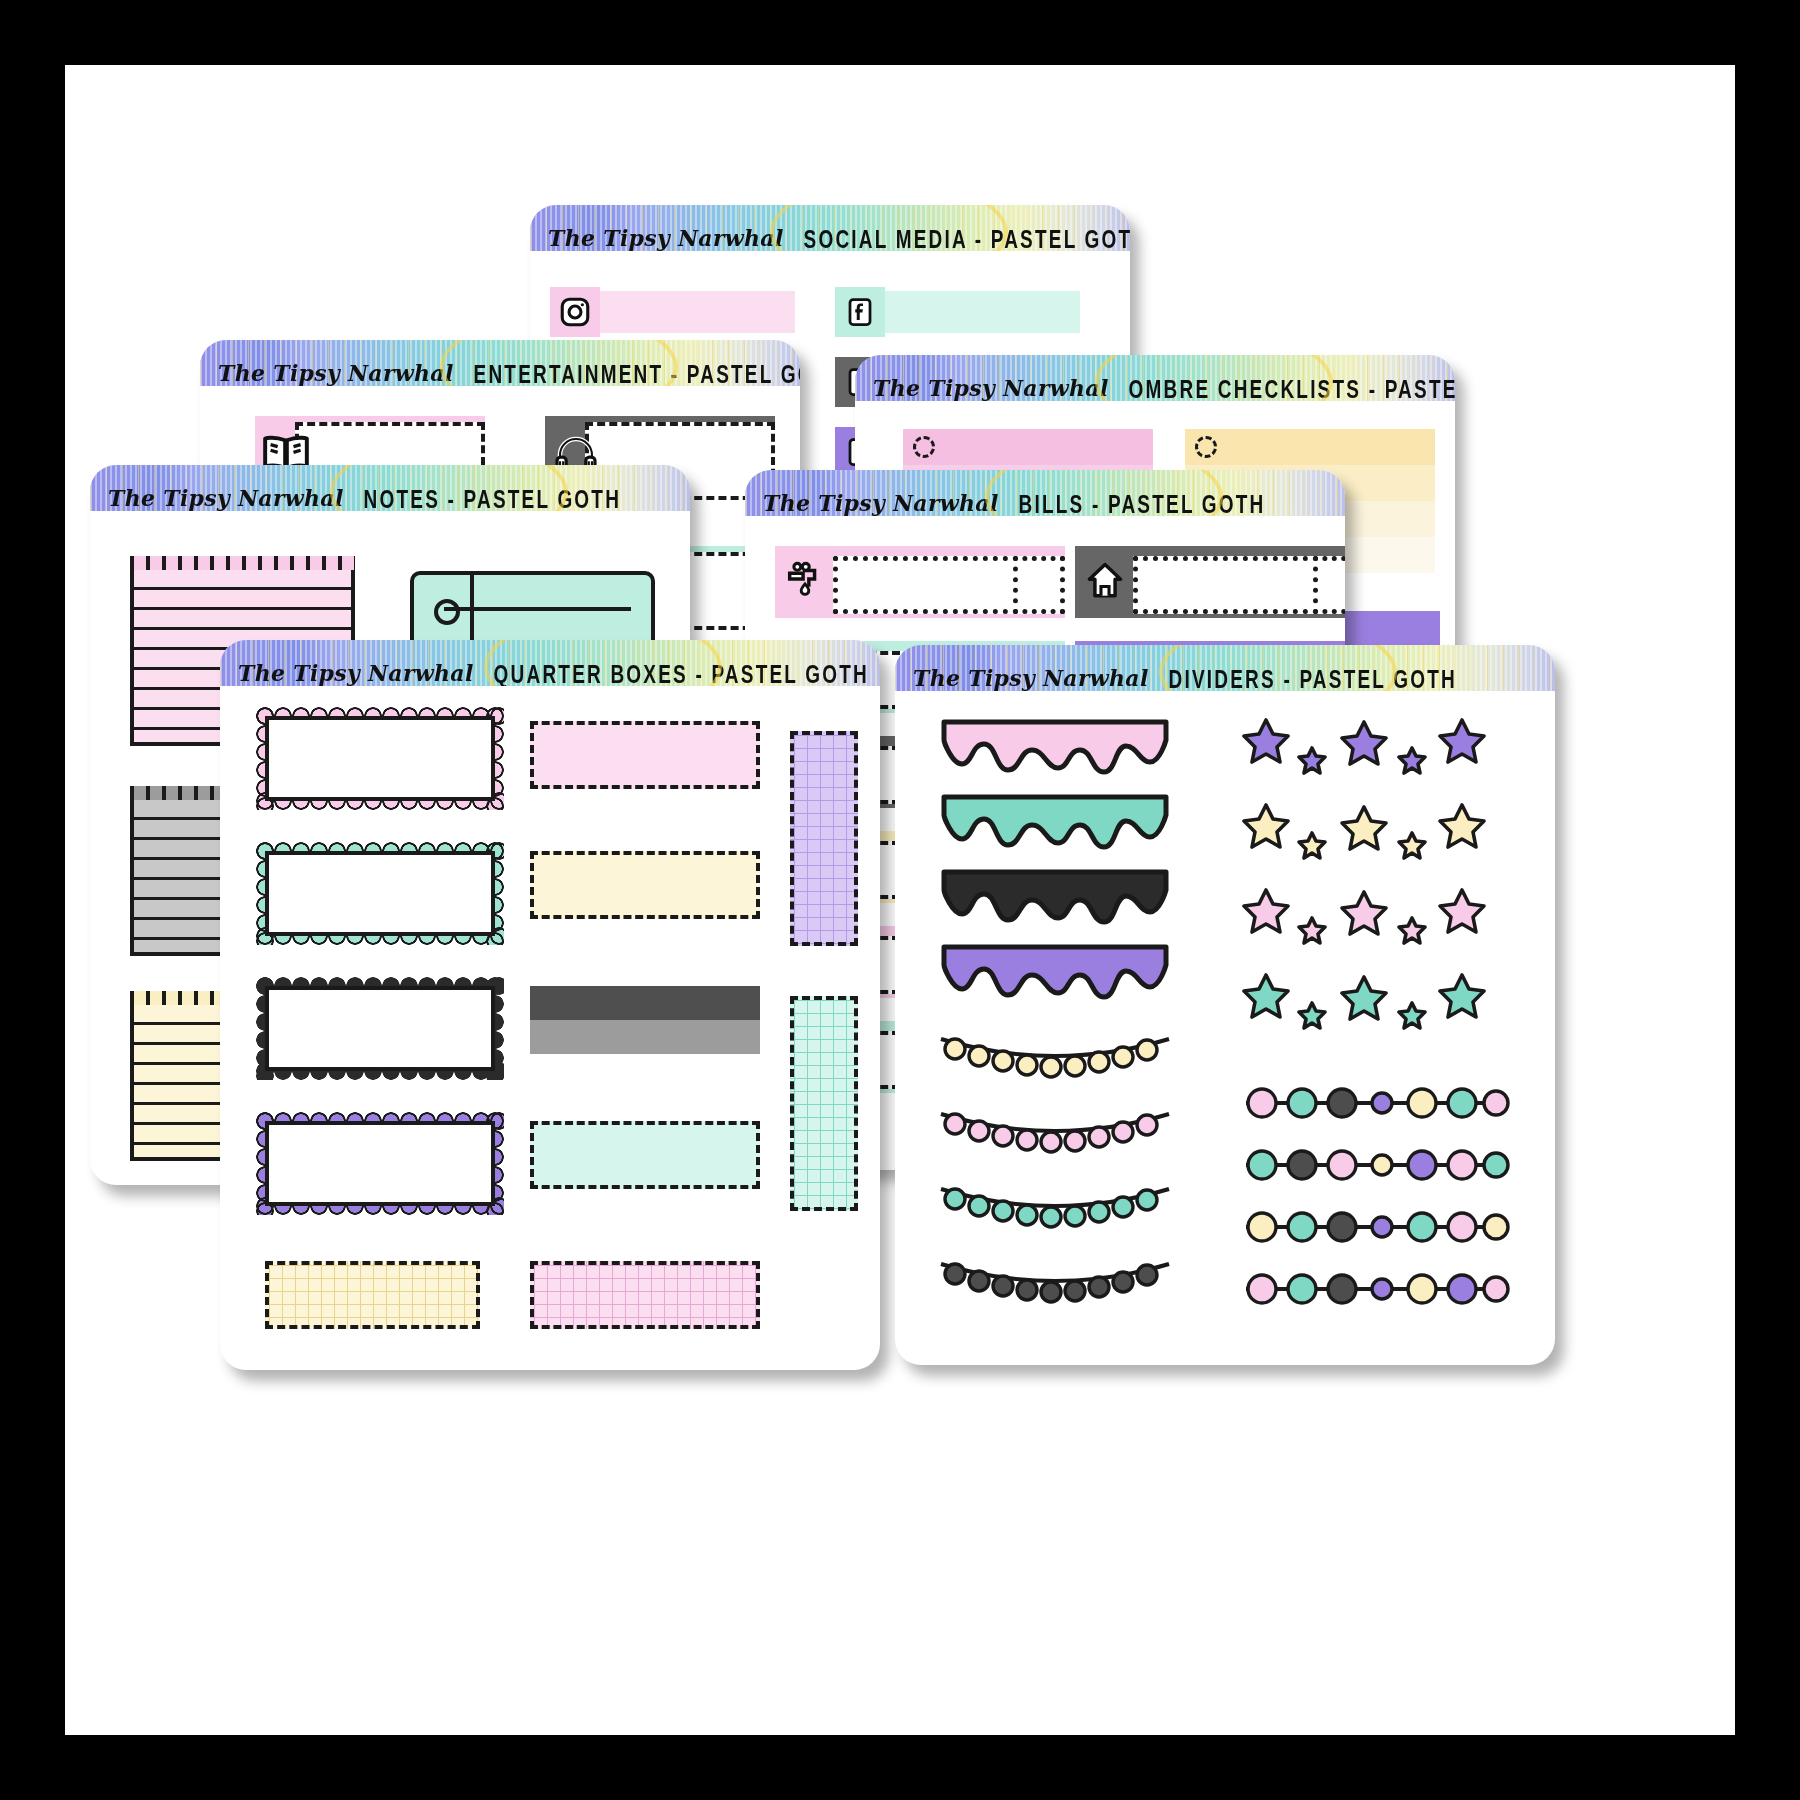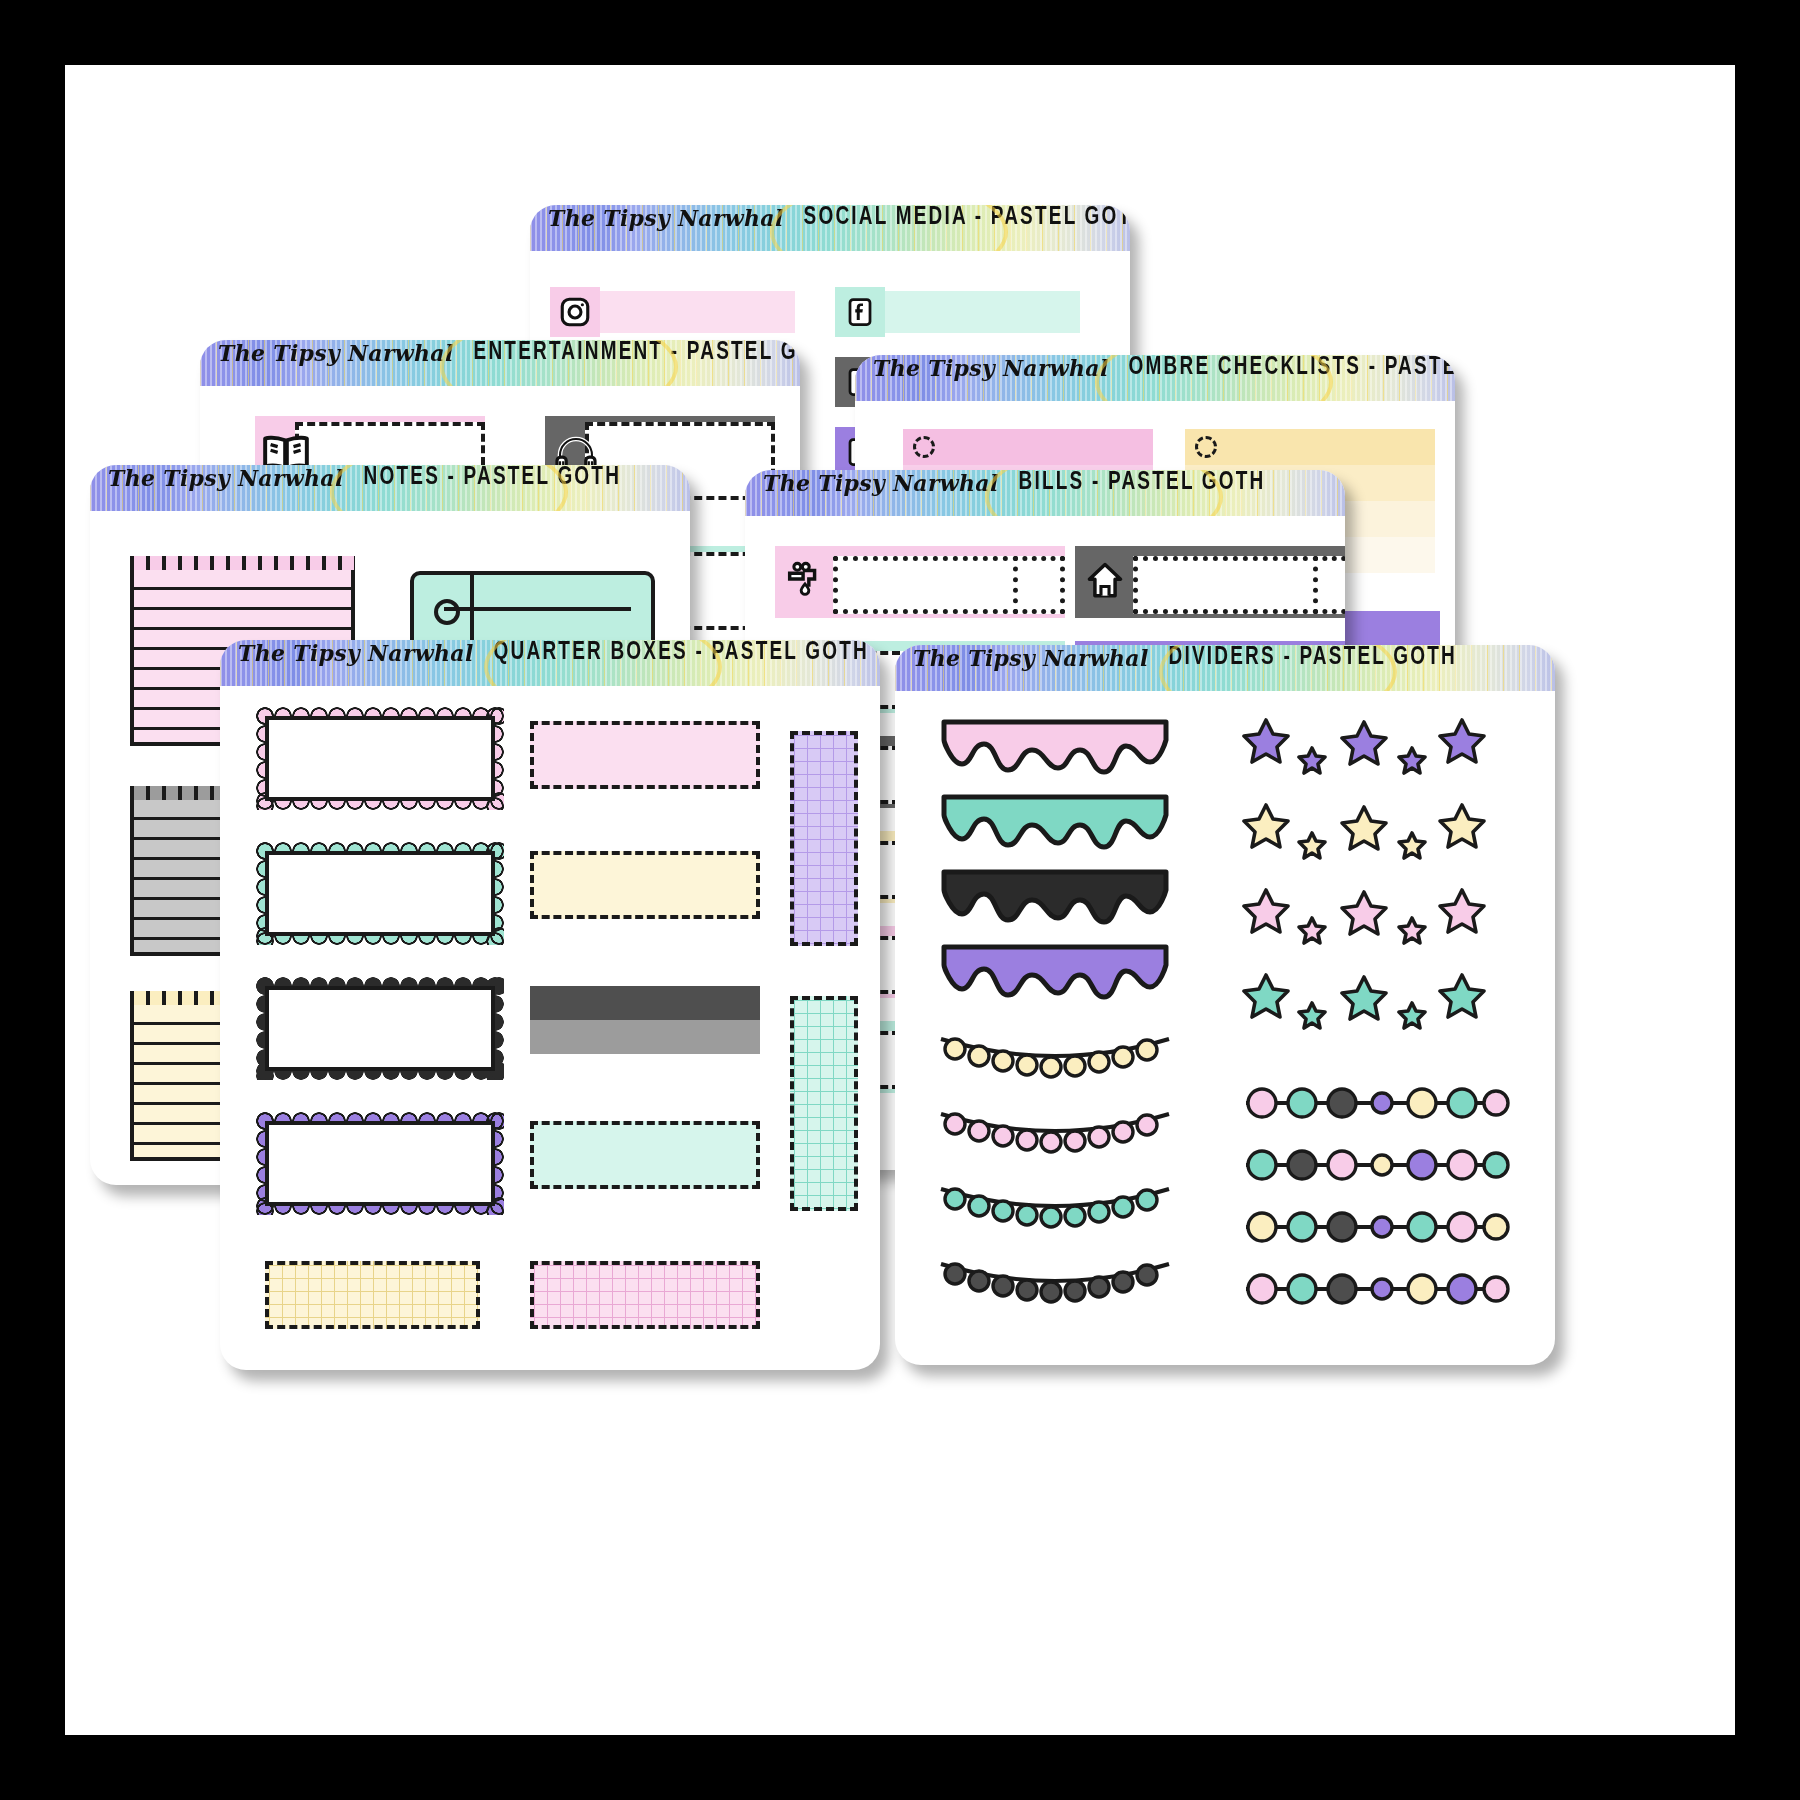--- a/index.html
+++ b/index.html
@@ -8,21 +8,21 @@
   #canvas{position:absolute;left:65px;top:65px;width:1670px;height:1670px;background:#fff;}
 
   
   .sheet{position:absolute;background:#fff;border-radius:26px;
          box-shadow:9px 11px 13px rgba(0,0,0,.30);overflow:hidden;}
   .hdr{position:absolute;left:0;top:0;width:100%;height:46px;
        background:
          repeating-linear-gradient(90deg, rgba(255,255,255,.40) 0 2px, rgba(255,255,255,0) 2px 5px),
          repeating-linear-gradient(90deg, rgba(245,215,90,.55) 0 1px, rgba(245,215,90,0) 1px 16px),
          linear-gradient(90deg,#8f8fe8 0%,#8a93ea 6%,#7e8de6 11%,#9aa6ee 17%,#8fb6e8 25%,#88c7e4 33%,#86d3da 42%,#8fdcd2 50%,#a6e2c8 58%,#c3e6b8 66%,#dcecb4 74%,#ecefbc 82%,#e3e7d8 90%,#cfd4e8 96%,#b9bfe6 100%);
-       display:flex;align-items:flex-start;overflow:hidden;}
+       display:flex;align-items:flex-end;overflow:hidden;}
   .hdr::after{content:"";position:absolute;left:40%;top:-26px;width:230px;height:98px;
        border-radius:50%;border:4px solid rgba(247,212,70,.55);}
   .brand{font-family:"DejaVu Serif",serif;font-style:italic;font-weight:bold;
          font-size:22px;color:#111;margin-left:18px;letter-spacing:.3px;white-space:nowrap;}
   .ttl{font-family:"Liberation Sans",sans-serif;font-weight:bold;font-size:19px;color:#111;
        letter-spacing:2.2px;margin-left:20px;white-space:nowrap;
        transform:scaleY(1.35);transform-origin:center;}
   .body{position:absolute;left:0;top:46px;right:0;bottom:0;}
 
   

